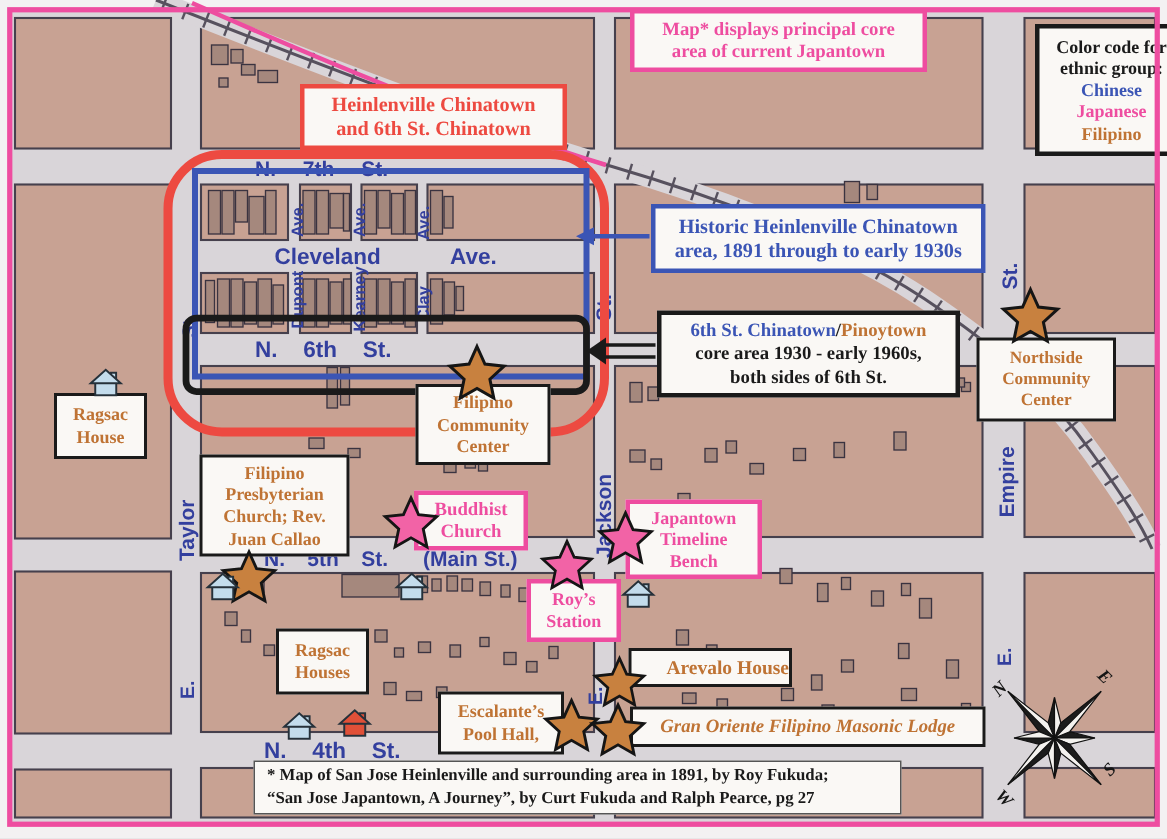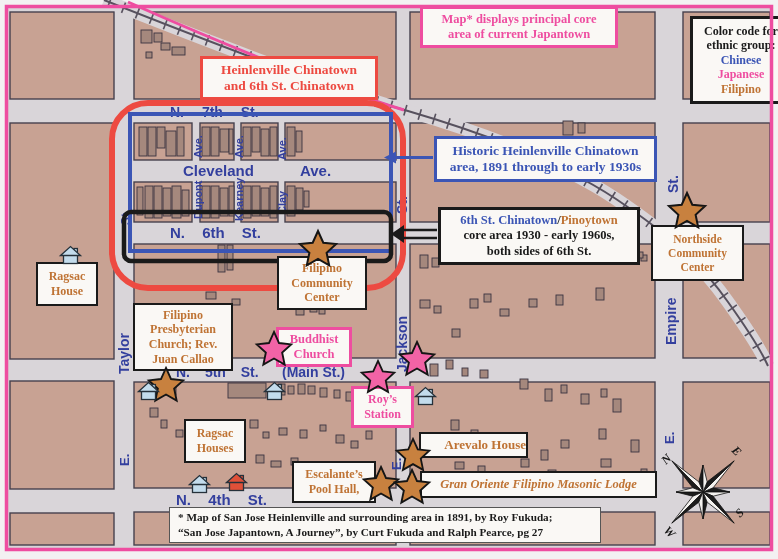--- a/index.html
+++ b/index.html
@@ -335,20 +335,25 @@
     <div>Presbyterian</div>
     <div>Church; Rev.</div>
     <div>Juan Callao</div>
   </div>
 
   <div class="label-box bd-pink t-pink" style="left:276px;top:327px;width:76px;height:40px;font-size:12.5px;">
     <div>Buddhist</div>
     <div>Church</div>
   </div>
 
+  <div class="label-box bd-pink t-pink" style="left:417px;top:333px;width:91px;height:53px;font-size:12px;">
+    <div>Japantown</div>
+    <div>Timeline</div>
+    <div>Bench</div>
+  </div>
 
   <div class="label-box bd-pink t-pink" style="left:351px;top:386px;width:63px;height:42px;font-size:12px;justify-content:center;">
     <div>Roy’s</div>
     <div>Station</div>
   </div>
 
   <div class="label-box bd-black-thin t-orange" style="left:184px;top:419px;width:62px;height:44px;font-size:12px;">
     <div>Ragsac</div>
     <div>Houses</div>
   </div>

